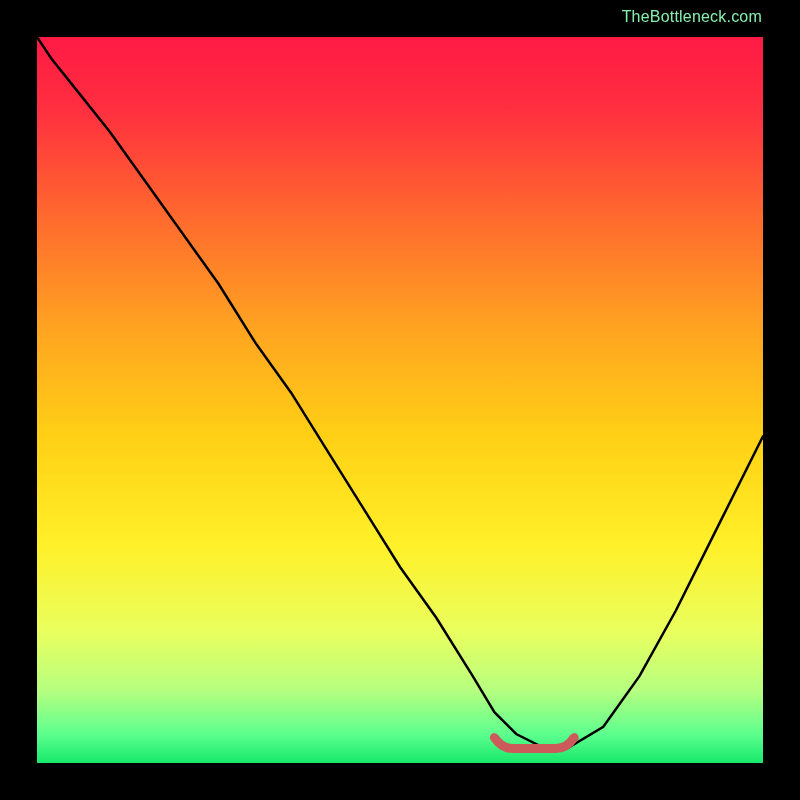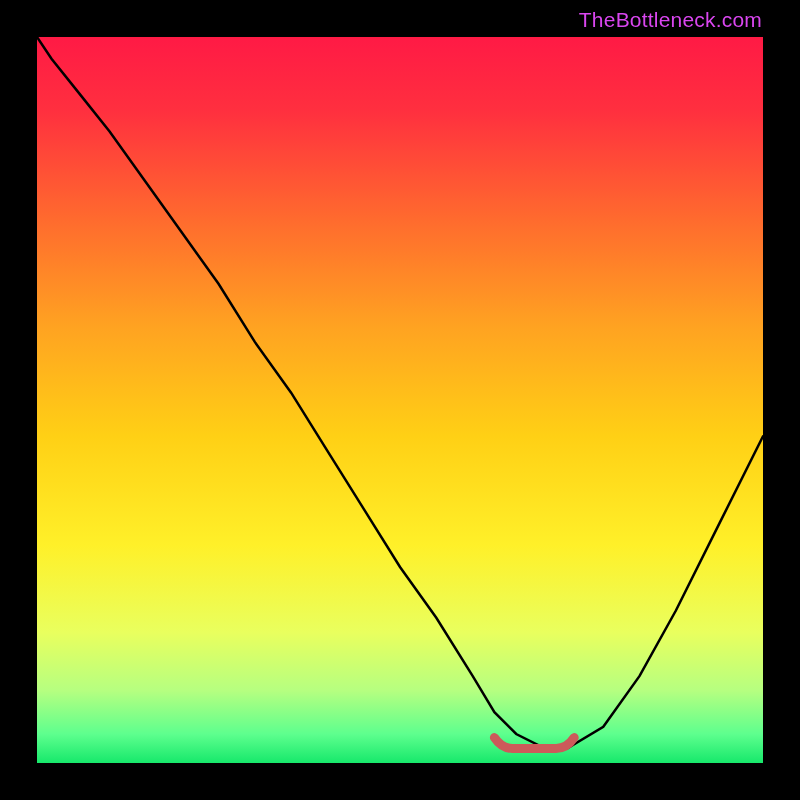--- a/index.html
+++ b/index.html
@@ -16,22 +16,22 @@
     top: 37px;
     width: 726px;
     height: 726px;
     background: #000;
   }
   .watermark {
     position: absolute;
     top: 8px;
     right: 38px;
     font-family: Arial, Helvetica, sans-serif;
-    font-size: 21px;
-    color: #d946ef;
+    font-size: 16px;
+    color: #86efac;
     letter-spacing: 0.2px;
   }
   svg {
     display: block;
   }
 </style>
 </head>
 <body>
 
 <div class="watermark">TheBottleneck.com</div>

